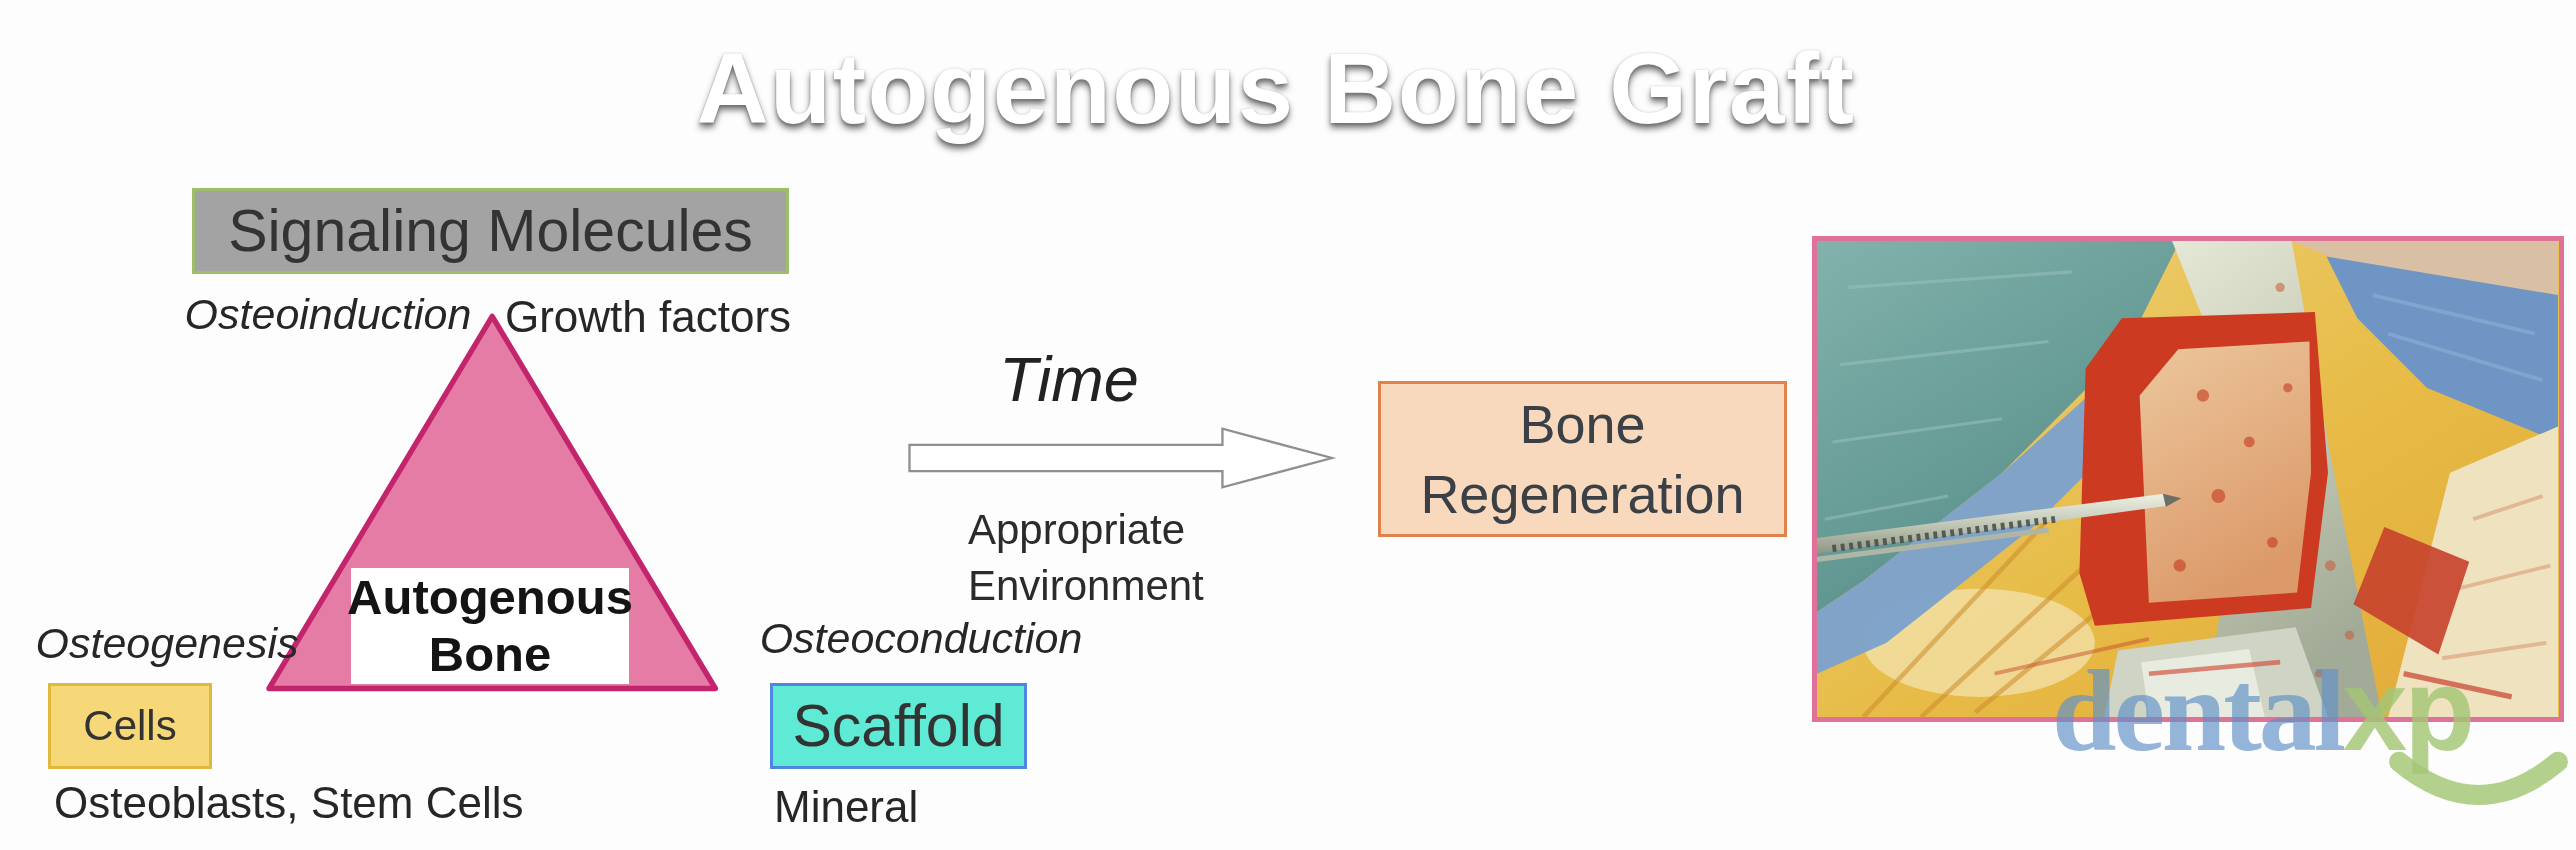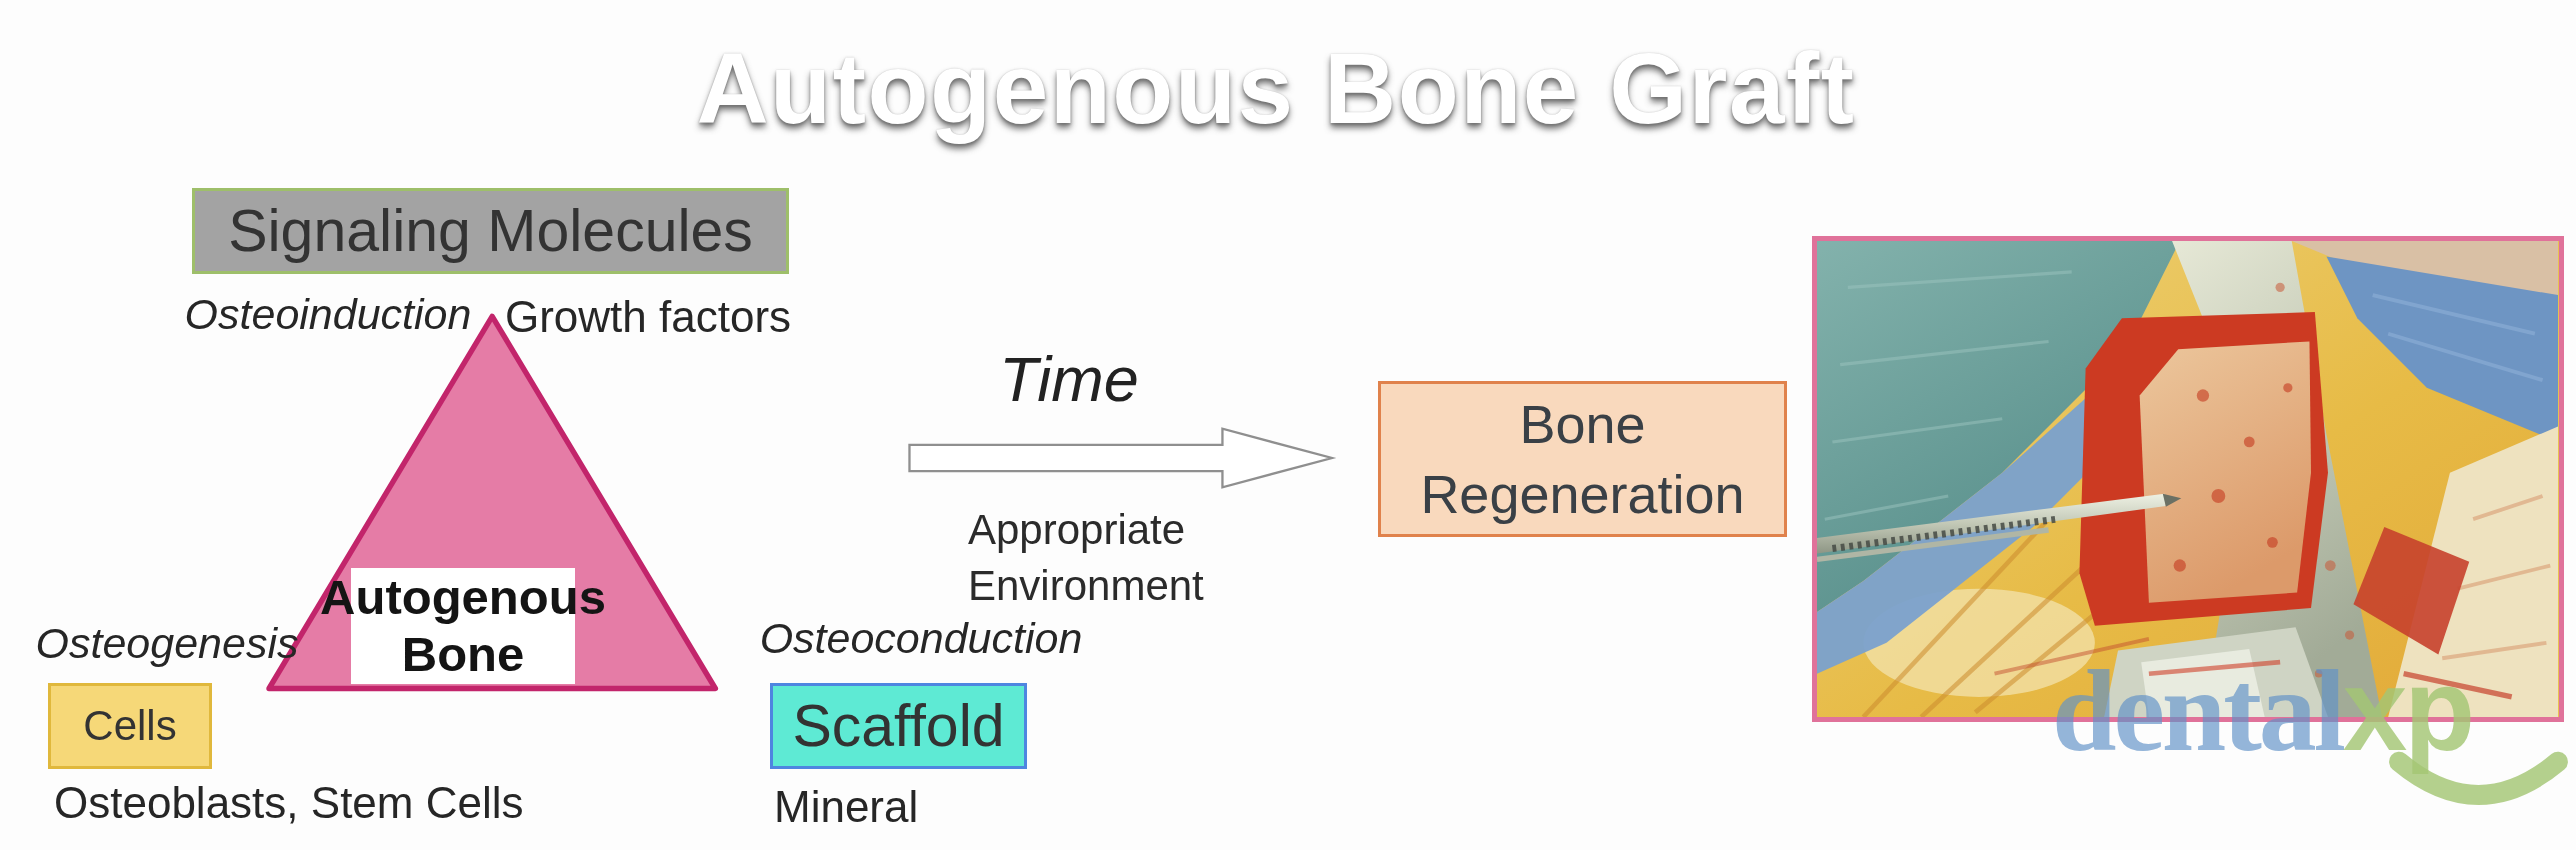--- a/index.html
+++ b/index.html
@@ -35,21 +35,21 @@
   .lbl-osteogenesis{left:167px;top:619px;}
   .lbl-osteoconduction{left:921px;top:614px;}
   .lbl-osteoblasts{left:54px;top:778px;}
   .lbl-mineral{left:774px;top:782px;}
 
   .lbl-time{left:1069px;top:343px;font-size:63px;font-style:italic;color:#222222;}
   .lbl-condition{left:968px;top:502px;font-size:42px;line-height:1.33;color:#2b2b2b;}
 
   .tri-svg{left:255px;top:307px;width:479px;height:390px;}
   .white-box{
-    left:351px;top:568px;width:224px;height:116px;background:#ffffff;
+    left:351px;top:568px;width:278px;height:116px;background:#ffffff;
     display:flex;flex-direction:column;align-items:center;justify-content:center;
     font-size:49px;font-weight:bold;line-height:1.16;color:#141414;white-space:nowrap;
   }
 
   .arrow-svg{left:903px;top:421px;width:440px;height:74px;}
 
   .photo{
     left:1812px;top:236px;width:752px;height:486px;box-sizing:border-box;
     border:5.4px solid #e0729a;background:#e8c24f;overflow:hidden;
   }

